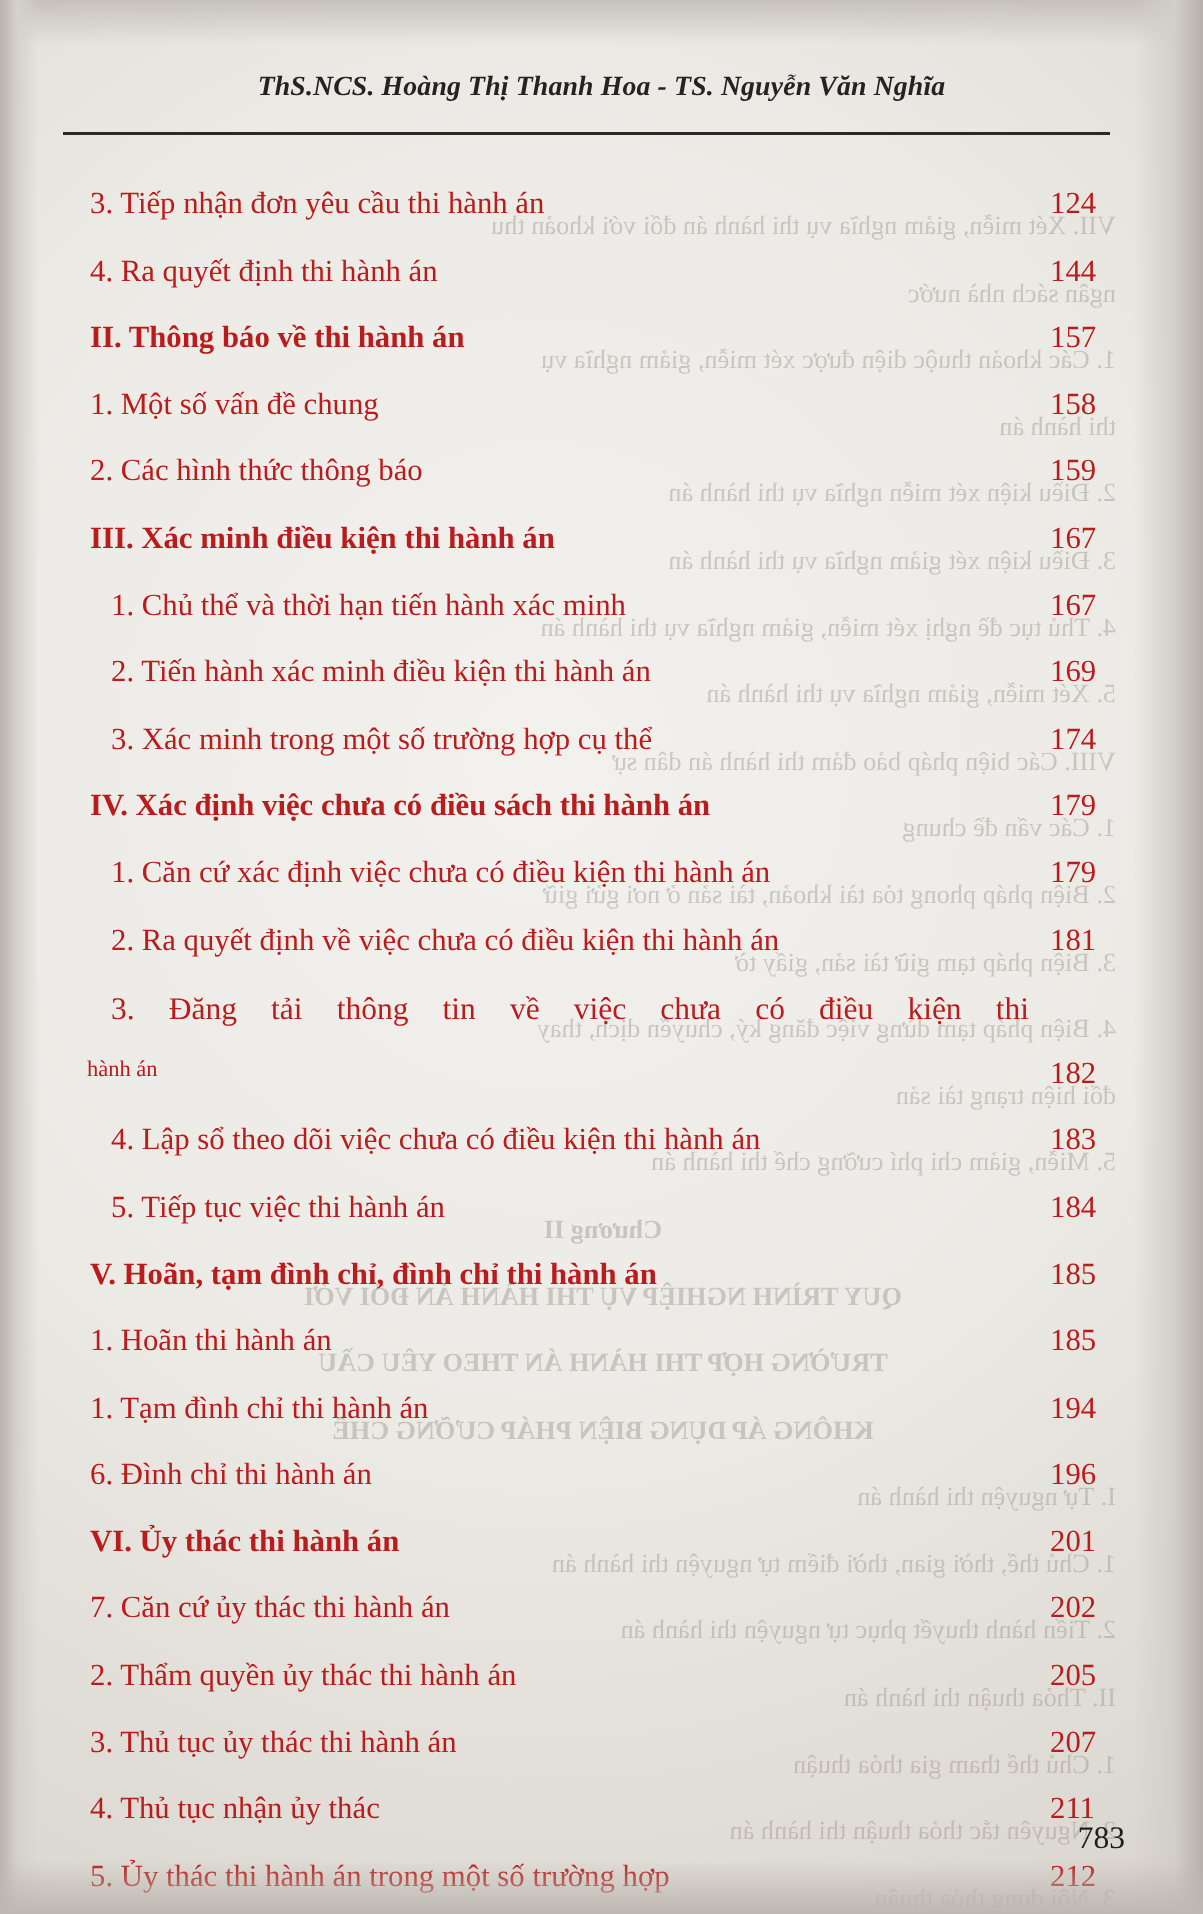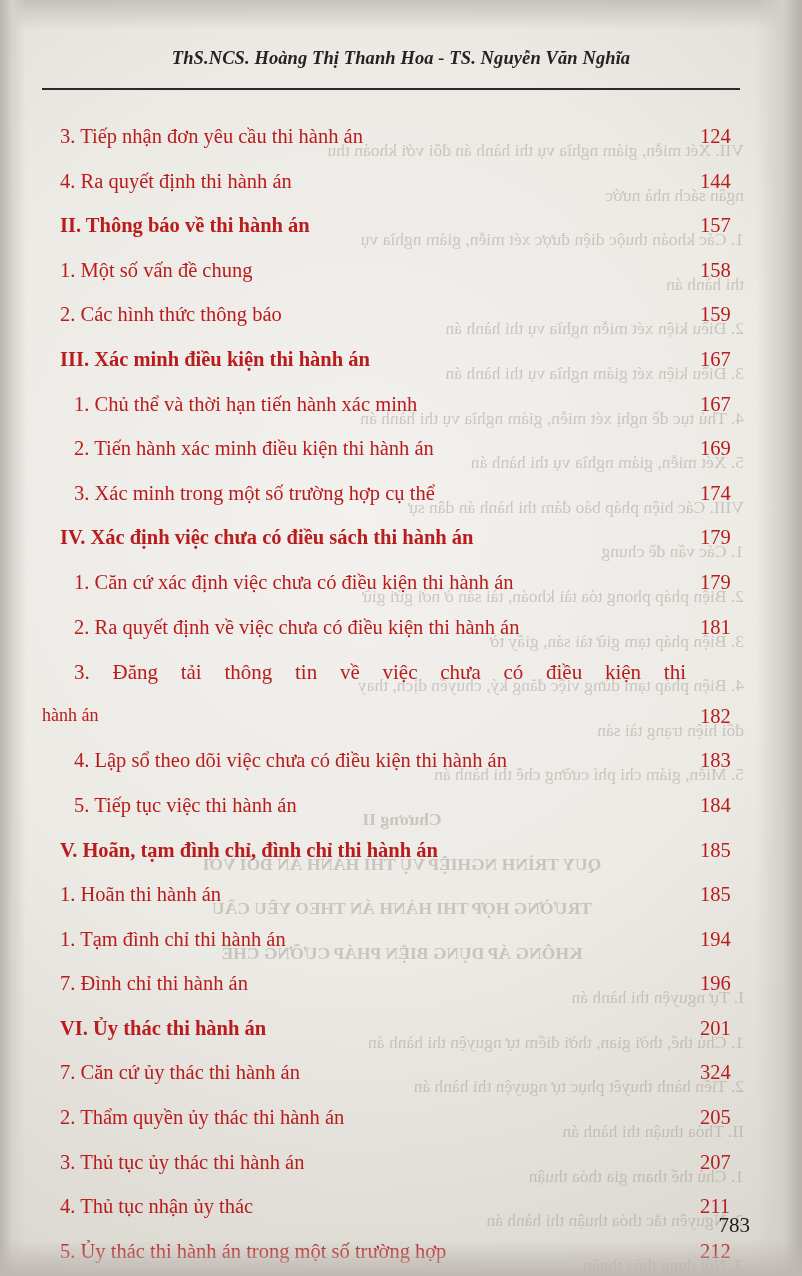--- a/index.html
+++ b/index.html
@@ -130,23 +130,23 @@
     right: 66px;
     top: 5px;
     font-size: 21px;
     text-align: justify;
     text-align-last: justify;
     white-space: normal;
     line-height: 1.15;
   }
   .row .txt-cont {
     position: absolute;
-    left: 0px;
-    top: 5px;
-    font-size: 18px;
+    left: 16px;
+    top: 5px;
+    font-size: 15px;
     white-space: nowrap;
   }
 
   .folio {
     position: absolute;
     right: 52px;
     bottom: 38px;
     font-size: 21px;
     color: #1e1d1c;
     font-family: "Liberation Serif", serif;
@@ -235,30 +235,30 @@
         </div>
         <div class="row">
           <span class="txt">1. Hoãn thi hành án</span>
           <span class="pg">185</span>
         </div>
         <div class="row">
           <span class="txt">1. Tạm đình chỉ thi hành án</span>
           <span class="pg">194</span>
         </div>
         <div class="row">
-          <span class="txt">7. Đình chỉ thi hành án</span>
+          <span class="txt">6. Đình chỉ thi hành án</span>
           <span class="pg">196</span>
         </div>
         <div class="row sect">
           <span class="txt">VI. Ủy thác thi hành án</span>
           <span class="pg">201</span>
         </div>
         <div class="row">
           <span class="txt">7. Căn cứ ủy thác thi hành án</span>
-          <span class="pg">324</span>
+          <span class="pg">202</span>
         </div>
         <div class="row">
           <span class="txt">2. Thẩm quyền ủy thác thi hành án</span>
           <span class="pg">205</span>
         </div>
         <div class="row">
           <span class="txt">3. Thủ tục ủy thác thi hành án</span>
           <span class="pg">207</span>
         </div>
         <div class="row">

